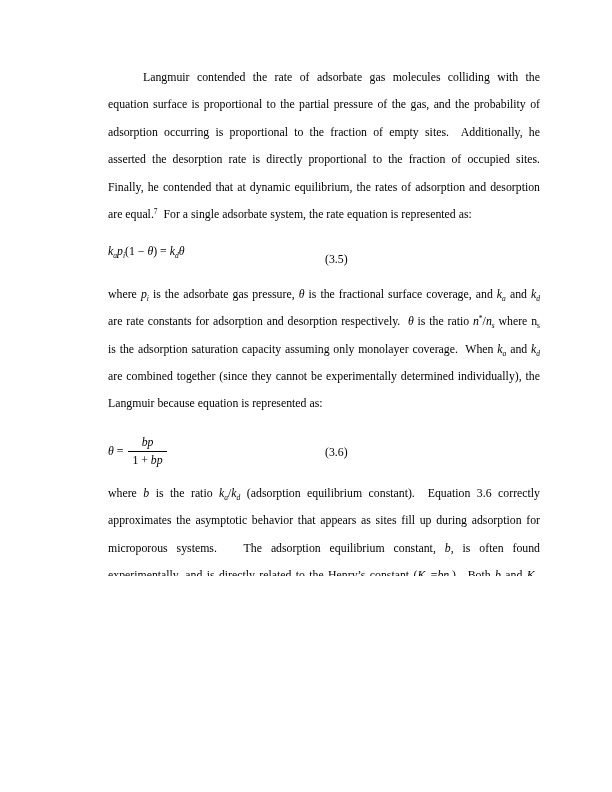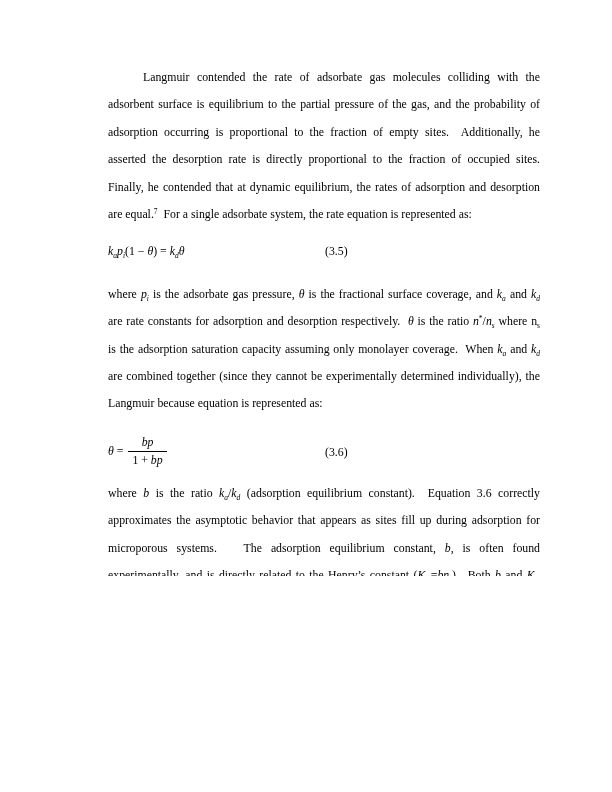--- a/index.html
+++ b/index.html
@@ -47,21 +47,21 @@
   .eq-row {
     position: relative;
     line-height: 27.4px;
     margin-top: 10px;
     text-align: right;
     text-align-last: left;
   }
   .eq-num {
     position: absolute;
     left: 217px;
-    top: 0;
+    top: 8px;
   }
   .eq-frac-row {
     position: relative;
     margin-top: 14px;
     height: 40px;
     display: flex;
     align-items: center;
   }
   .eq-lhs { display: inline-block; }
   .frac {
@@ -96,21 +96,21 @@
   }
 </style>
 </head>
 <body>
 
 <div class="page">
   <div class="textblock">
 
     <div class="para para-1">
       <div class="line indent">Langmuir contended the rate of adsorbate gas molecules colliding with the</div>
-      <div class="line">adsorbent surface is equilibrium to the partial pressure of the gas, and the probability of</div>
+      <div class="line">equation surface is proportional to the partial pressure of the gas, and the probability of</div>
       <div class="line">adsorption occurring is proportional to the fraction of empty sites.&nbsp; Additionally, he</div>
       <div class="line">asserted the desorption rate is directly proportional to the fraction of occupied sites.</div>
       <div class="line">Finally, he contended that at dynamic equilibrium, the rates of adsorption and desorption</div>
       <div class="line last">are equal.<sup>7</sup>&nbsp; For a single adsorbate system, the rate equation is represented as:</div>
     </div>
 
     <div class="eq-row">
       <span class="eq-body"><i>k</i><sub><i>a</i></sub><i>p</i><sub><i>i</i></sub>(1 − <i>θ</i>) = <i>k</i><sub><i>d</i></sub><i>θ</i></span>
       <span class="eq-num">(3.5)</span>
     </div>

